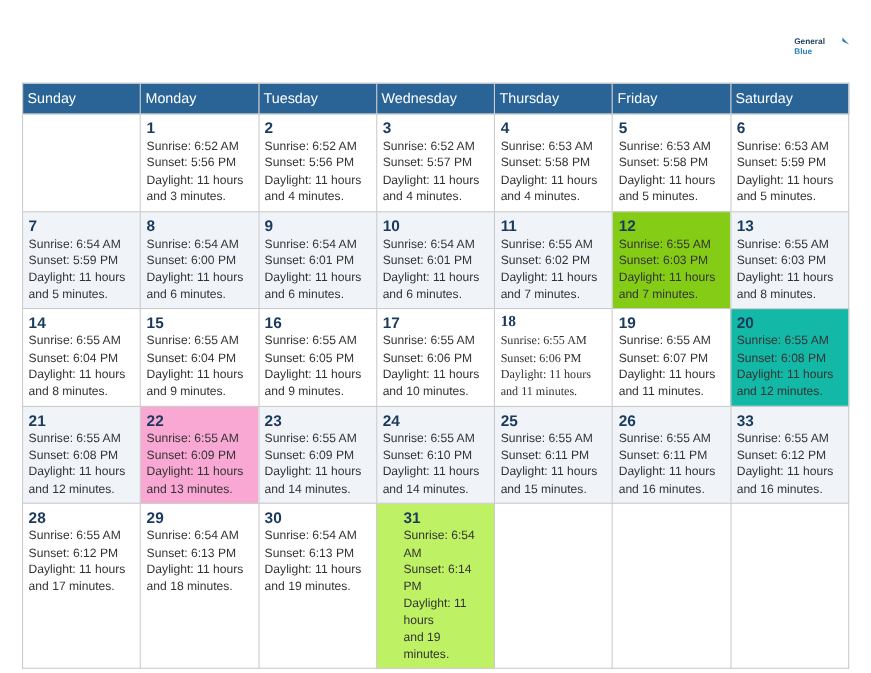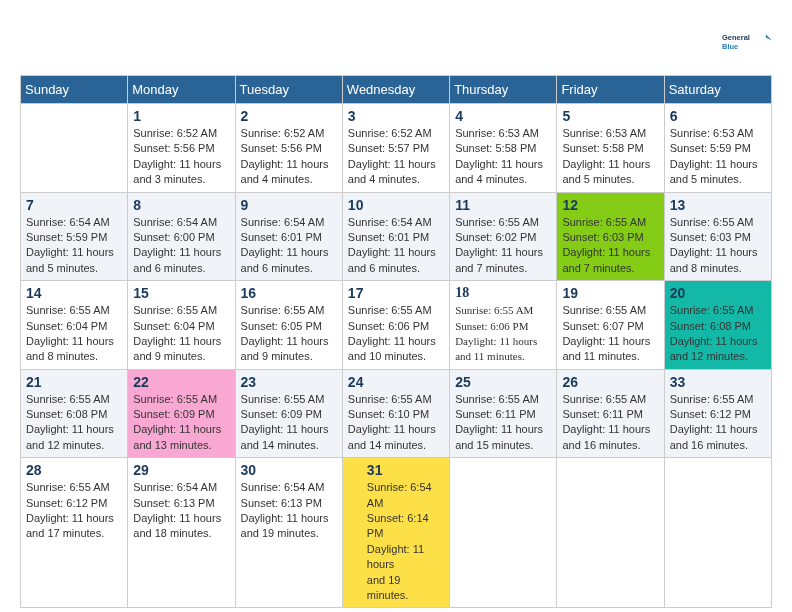--- a/index.html
+++ b/index.html
@@ -227,21 +227,21 @@
           <div class="day-info">Sunrise: 6:55 AM<br>Sunset: 6:12 PM<br>Daylight: 11 hours<br>and 17 minutes.</div>
         </td>
         <td style="background: rgb(255, 255, 255); margin-top: 24px;">
           <div class="day-num">29</div>
           <div class="day-info">Sunrise: 6:54 AM<br>Sunset: 6:13 PM<br>Daylight: 11 hours<br>and 18 minutes.</div>
         </td>
         <td style="background: rgb(255, 255, 255);">
           <div class="day-num">30</div>
           <div class="day-info">Sunrise: 6:54 AM<br>Sunset: 6:13 PM<br>Daylight: 11 hours<br>and 19 minutes.</div>
         </td>
-        <td style="background: #fde047; padding-left: 24px;">
+        <td style="background: #bef264; padding-left: 24px;">
           <div class="day-num">31</div>
           <div class="day-info">Sunrise: 6:54 AM<br>Sunset: 6:14 PM<br>Daylight: 11 hours<br>and 19 minutes.</div>
         </td>
         <td class="empty"></td>
         <td class="empty"></td>
         <td class="empty"></td>
       </tr>
     </tbody>
 </table>
 

